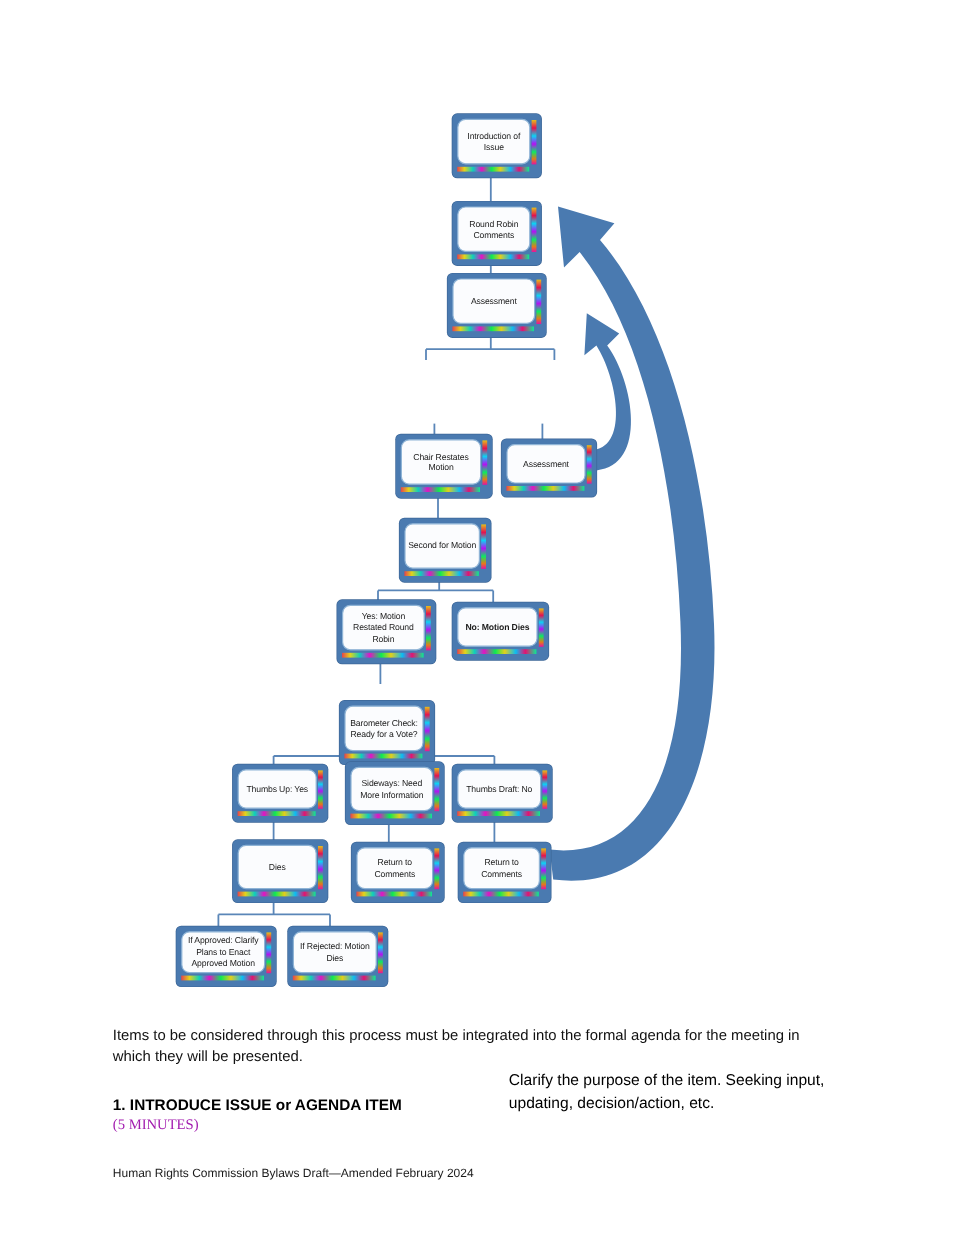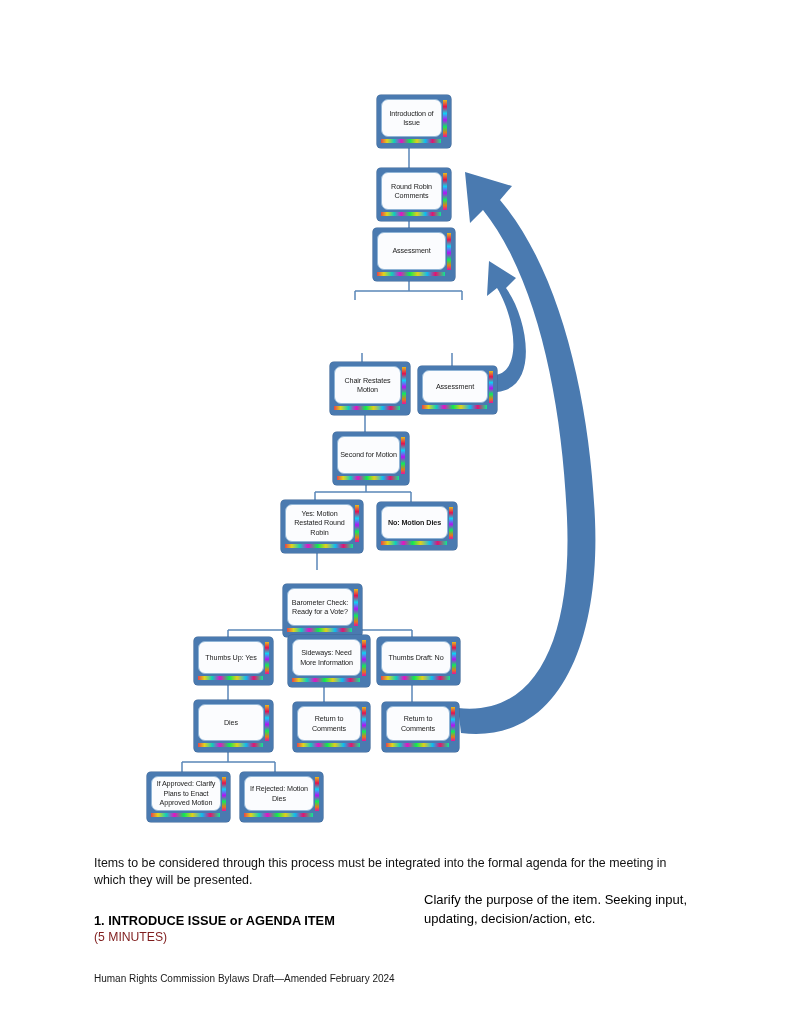--- a/index.html
+++ b/index.html
@@ -113,24 +113,24 @@
   .agenda-right { width: 280px; }
   .agenda-heading {
     font-family: "Liberation Sans", sans-serif;
     font-weight: bold;
     font-size: 12.8px;
     line-height: 17px;
     color: #000;
     margin-top: 22px;
   }
   .agenda-sub {
-    font-family: Liberation Sans, sans-serif;
+    font-family: Liberation Serif, serif;
     font-size: 12.2px;
     line-height: 17px;
-    color: #7f1d1d;
+    color: #a21caf;
   }
   .agenda-desc {
     font-family: "Liberation Sans", sans-serif;
     font-size: 13px;
     line-height: 19px;
     color: #000000;
   }
 
   #footer-note {
     position: absolute;

